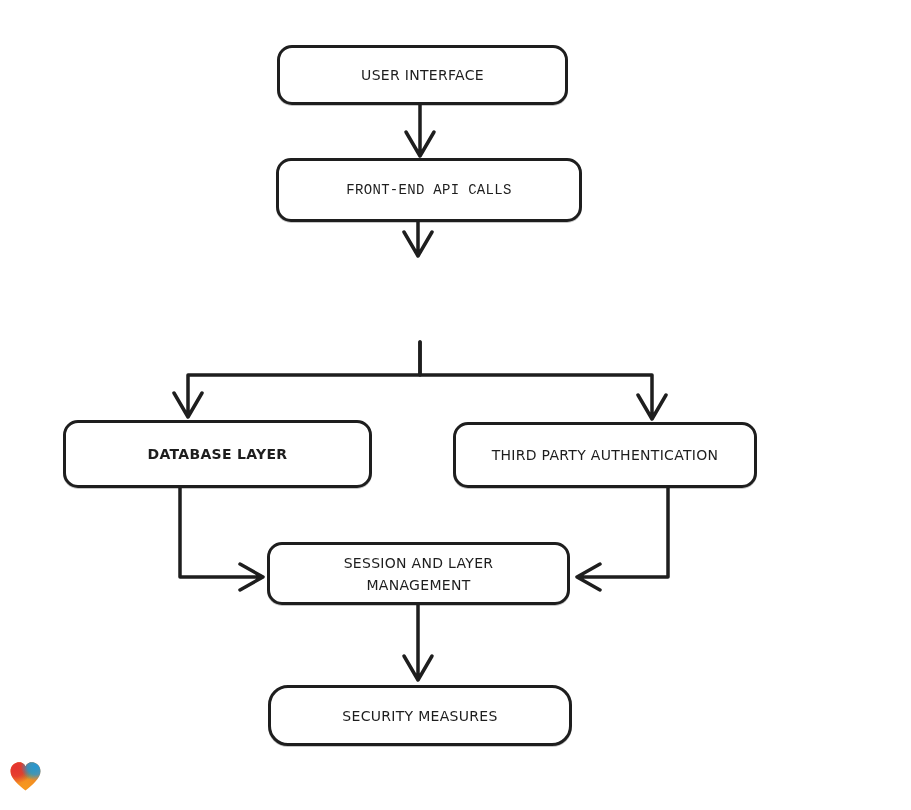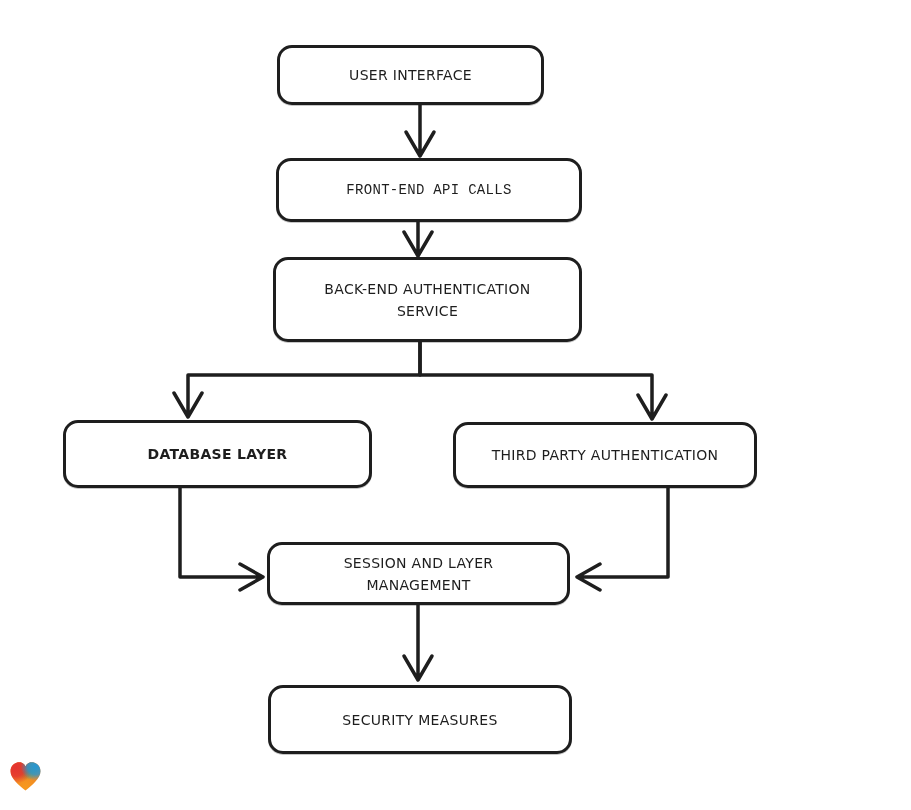--- a/index.html
+++ b/index.html
@@ -39,27 +39,27 @@
     text-align: center;
     color: #1e1e1e;
     font-size: 14px;
     line-height: 22px;
     letter-spacing: 0.3px;
     box-shadow: 0 1px 0 0 rgba(30,30,30,0.25);
   }
   .node span { display: block; }
   .node .two-line { max-width: 240px; }
 
-  .n-user       { left: 277px; top: 45px;  width: 267px; height: 60px; text-align: center; }
+  .n-user       { left: 277px; top: 45px;  width: 291px; height: 60px; text-align: center; }
   .n-frontend   { left: 276px; top: 158px; width: 306px; height: 64px; font-family: Liberation Mono, monospace; }
   .n-backend    { left: 273px; top: 257px; width: 309px; height: 85px; }
   .n-database   { left: 63px;  top: 420px; width: 309px; height: 68px; font-weight: bold; }
   .n-thirdparty { left: 453px; top: 422px; width: 304px; height: 66px; }
   .n-session    { left: 267px; top: 542px; width: 303px; height: 63px; }
-  .n-security   { left: 268px; top: 685px; width: 304px; height: 69px; }
+  .n-security   { left: 268px; top: 685px; width: 304px; height: 61px; border-radius: 20px; }
 
   .logo {
     position: absolute;
     left: 9px;
     top: 761px;
     width: 33px;
     height: 31px;
     z-index: 3;
     cursor: pointer;
   }
@@ -82,23 +82,20 @@
   </svg>
 
   <div class="node n-user">
     <span>USER INTERFACE</span>
   </div>
 
   <div class="node n-frontend">
     <span>FRONT-END API CALLS</span>
   </div>
 
-  <div class="node n-backend">
-    <span class="two-line">BACK-END AUTHENTICATION SERVICE</span>
-  </div>
 
   <div class="node n-database">
     <span>DATABASE LAYER</span>
   </div>
 
   <div class="node n-thirdparty">
     <span>THIRD PARTY AUTHENTICATION</span>
   </div>
 
   <div class="node n-session">

